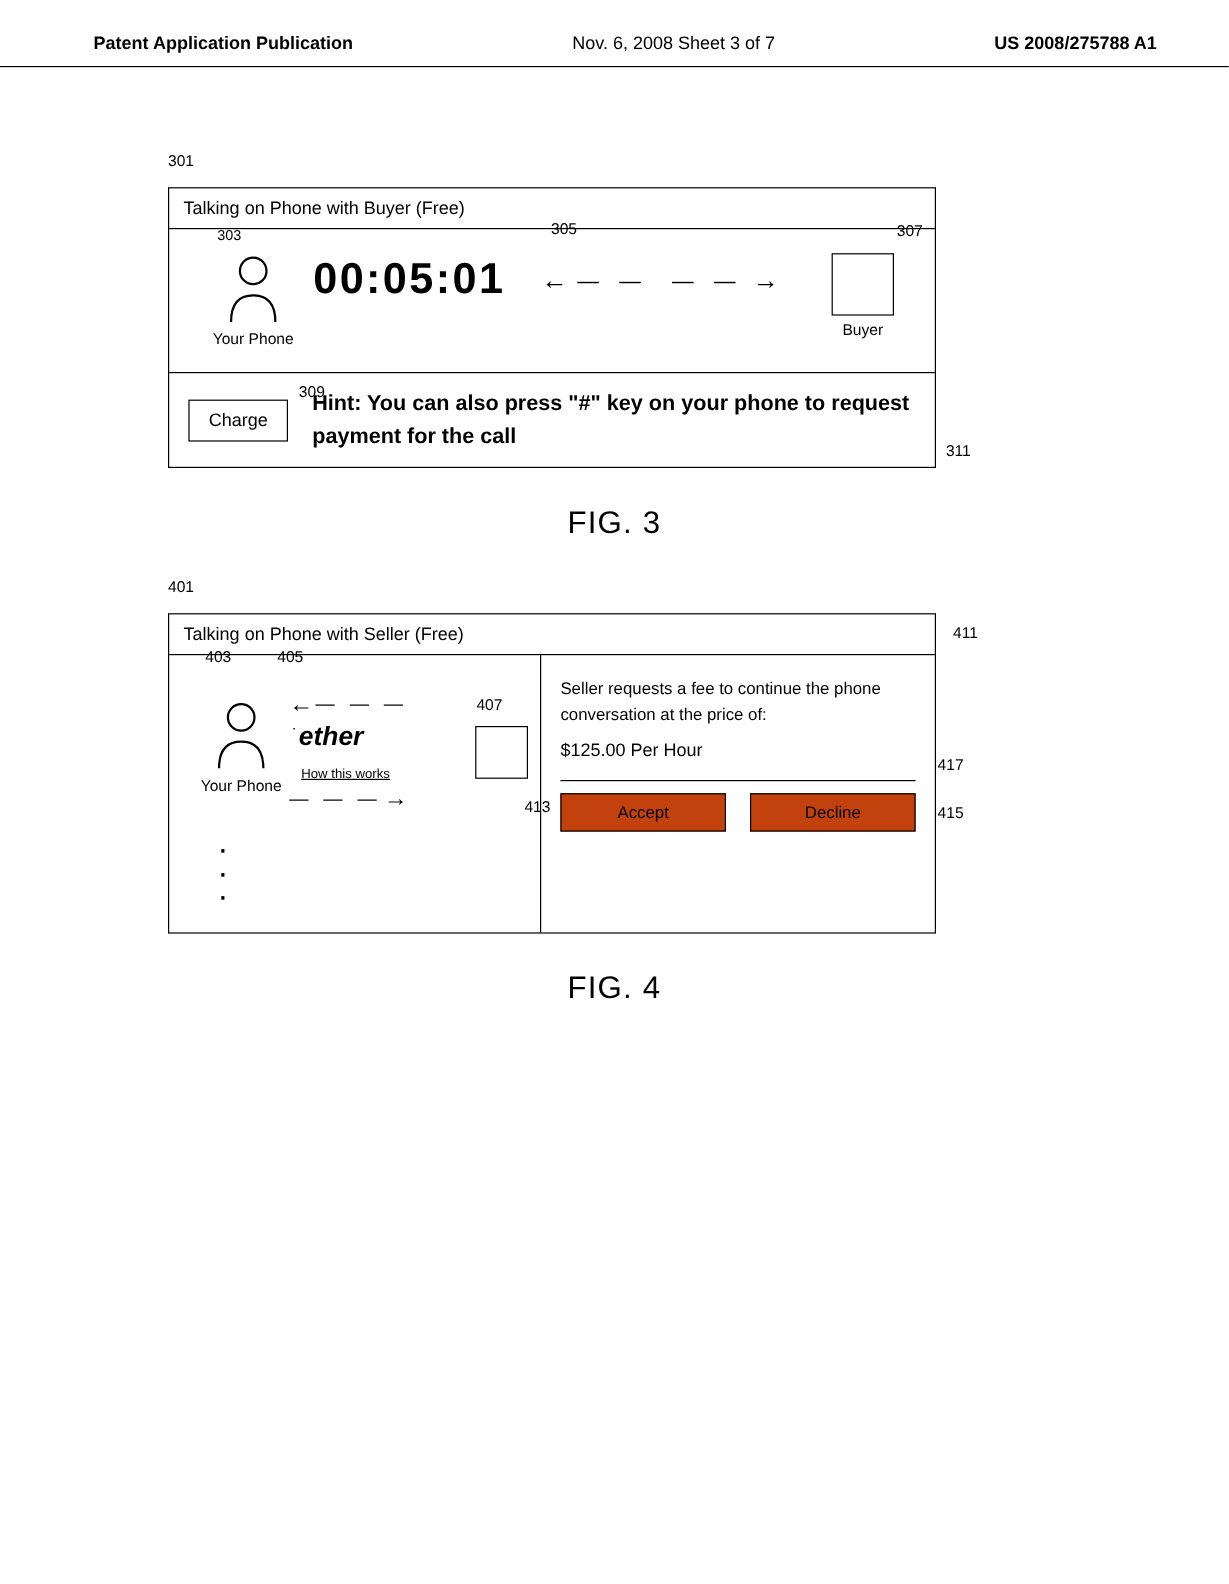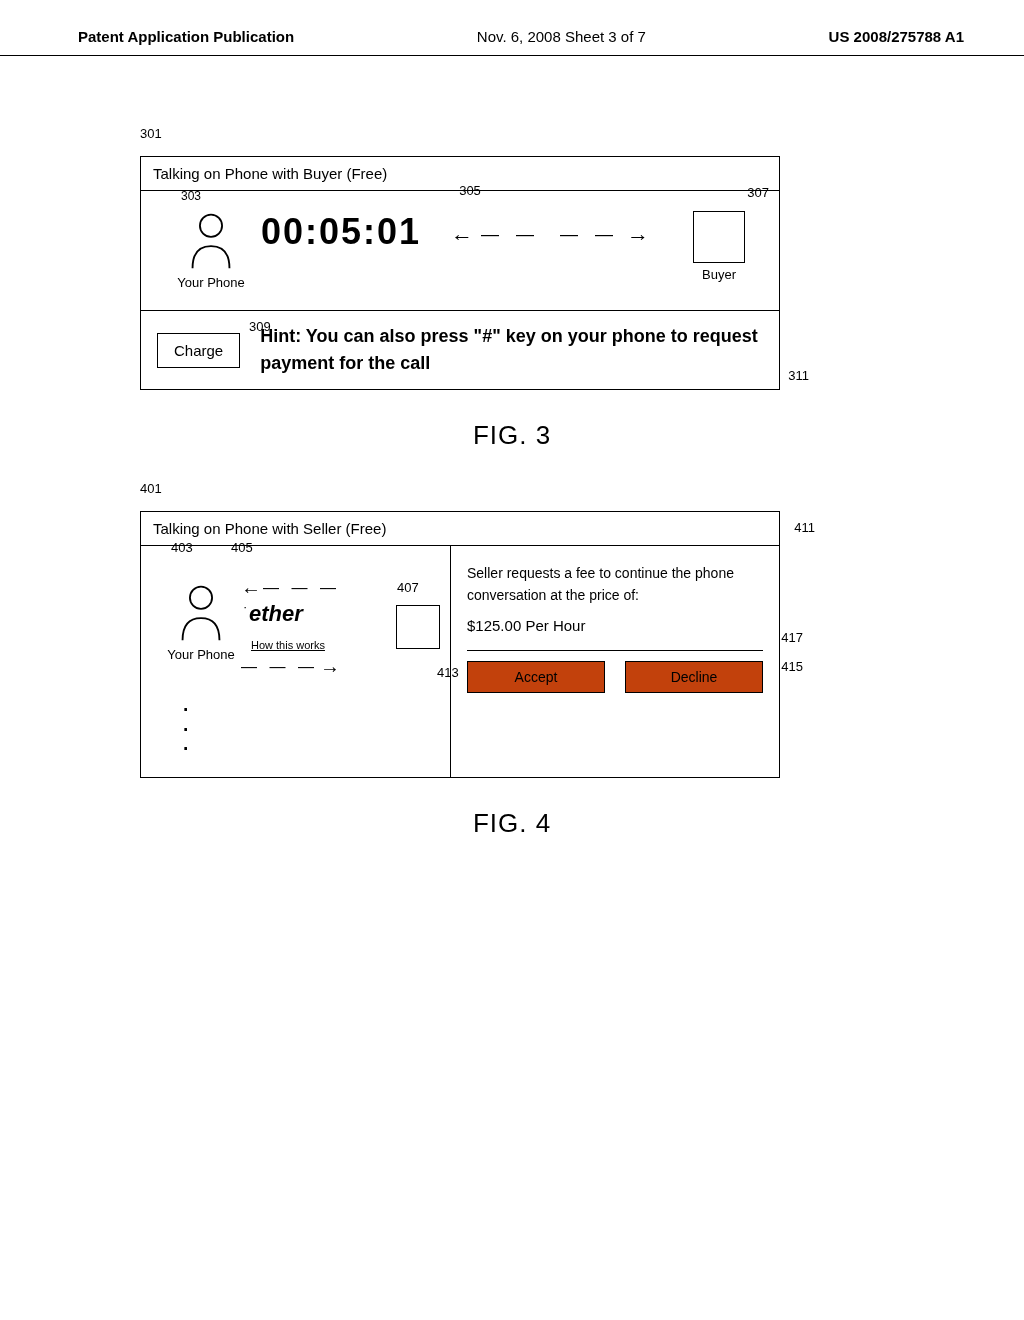--- a/index.html
+++ b/index.html
@@ -441,21 +441,21 @@
           <div class="fig4-right">
             <div class="seller-request-text">Seller requests a fee to continue the phone conversation at the price of:</div>
             <div class="price-text">$125.00 Per Hour</div>
             <div style="position:relative;">
               <span class="ref-417" style="position:absolute; right:-40px; top:-20px;">417</span>
             </div>
             <div class="accept-decline-row" style="position:relative;">
               <span class="ref-413" style="position:absolute; left:-30px; top:50%; transform:translateY(-50%); font-size:13px;">413</span>
               <div class="action-btn">Accept</div>
               <div class="action-btn">Decline</div>
-              <span class="ref-415" style="position:absolute; right:-40px; bottom:19px; font-size:13px;">415</span>
+              <span class="ref-415" style="position:absolute; right:-40px; bottom:8px; font-size:13px;">415</span>
             </div>
           </div>
         </div>
 
       </div>
     </div>
 
     <div class="fig-caption">FIG. 4</div>
   </div>
 

